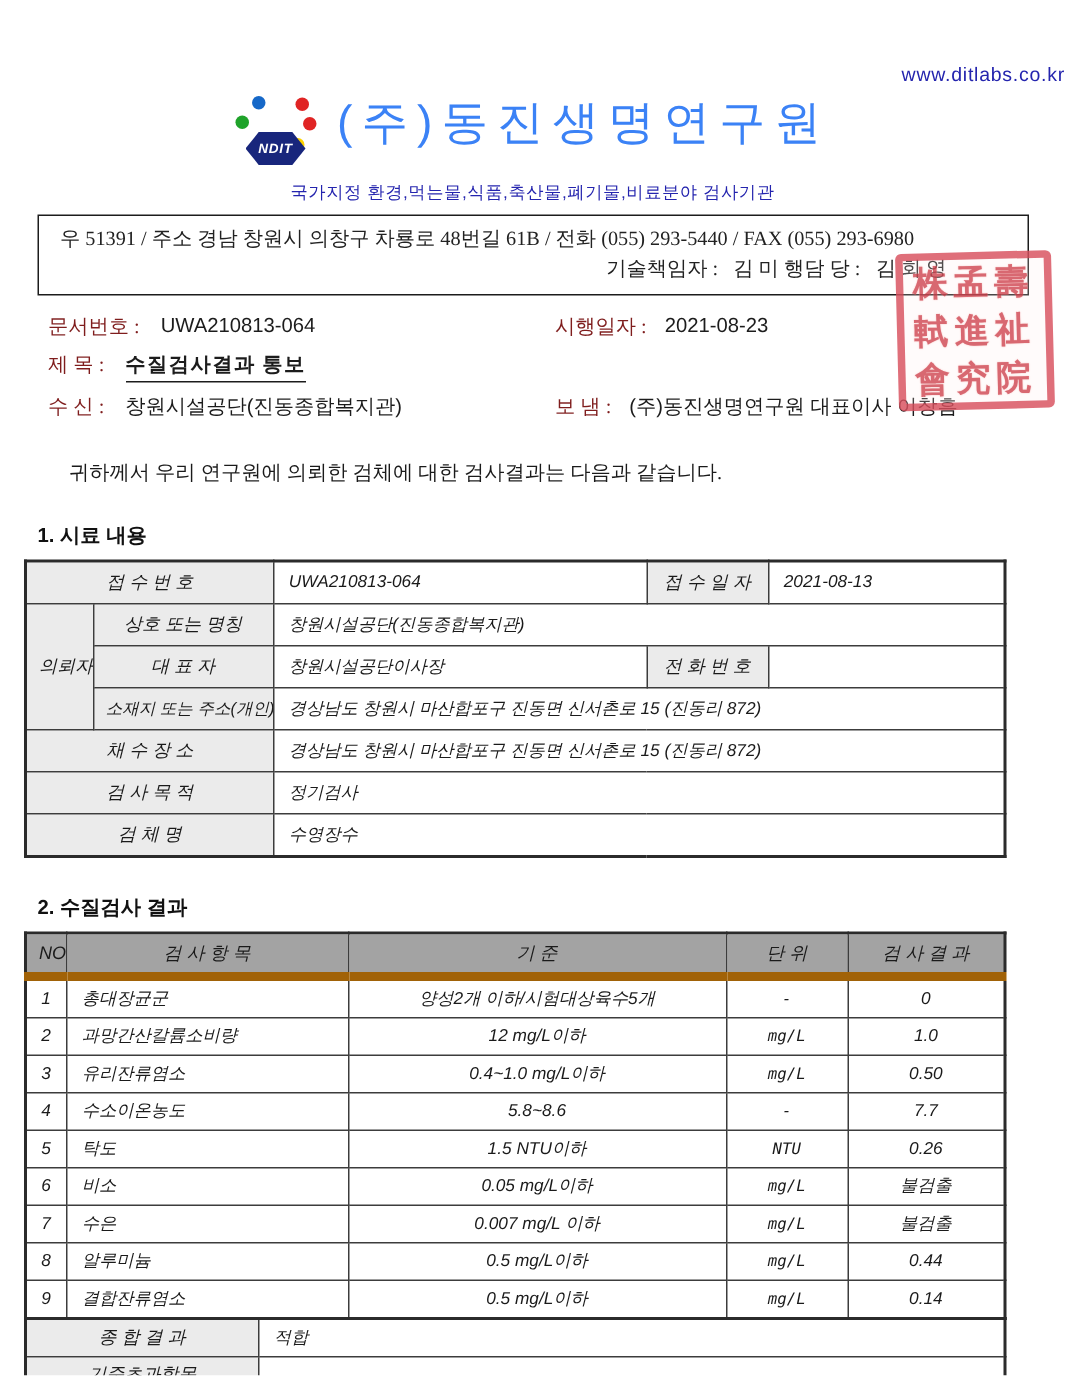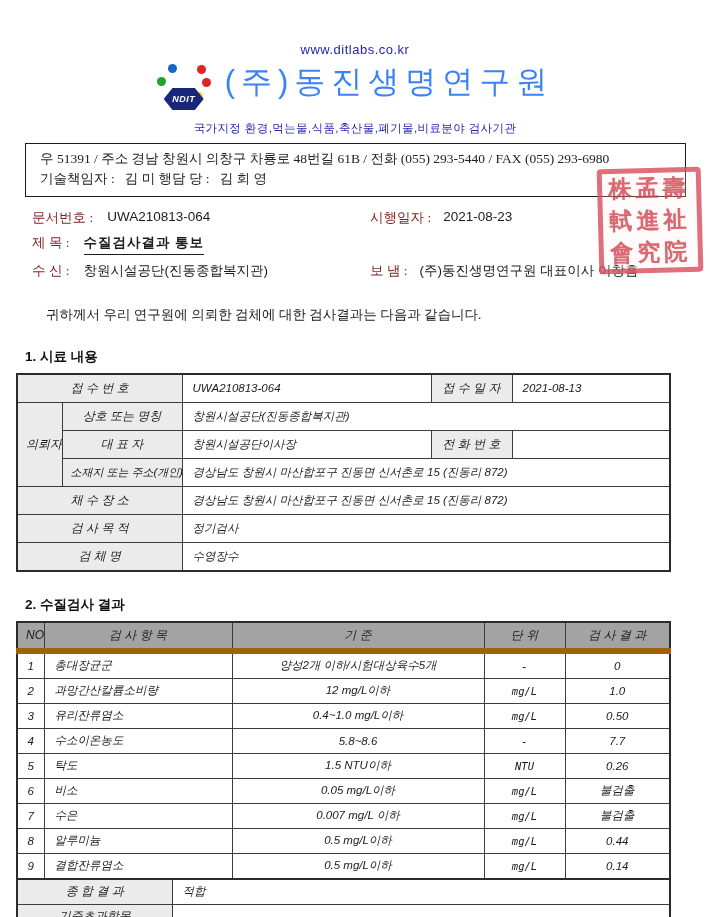--- a/index.html
+++ b/index.html
@@ -1,41 +1,41 @@
 <!DOCTYPE html>
 <html><head>
 <meta charset="utf-8">
 <style>
   html,body{margin:0;padding:0;background:#fff;}
   .page{position:relative;width:710px;height:917px;background:#fff;overflow:hidden;
         font-family:"Liberation Sans","DejaVu Sans",sans-serif;color:#1c1c1c;}
   .serif{font-family:"Liberation Serif","DejaVu Serif",serif;}
 
   
-  .site-url{padding-top:42px;text-align:center;color:#2424ae;font-size:13px;letter-spacing:.5px;}
+  .site-url{padding-top:42px;text-align:right;color:#2424ae;font-size:13px;letter-spacing:.5px;}
   .brand-row{display:flex;justify-content:center;align-items:center;gap:14px;margin-top:4px;}
   .logo{position:relative;width:54px;height:40px;flex:0 0 auto;}
   .logo-core{position:absolute;left:7px;top:26px;width:40px;height:22px;background:#18267c;
              clip-path:polygon(22% 0,78% 0,100% 50%,78% 100%,22% 100%,0 50%);
              display:flex;align-items:center;justify-content:center;}
   .logo-core span{color:#fff;font-size:9px;font-weight:bold;font-style:italic;letter-spacing:.5px;}
   .dot{position:absolute;width:9px;height:9px;border-radius:50%;}
   .dot.green{left:0;top:15px;background:#1fa32a;}
   .dot.blue{left:11px;top:2px;background:#1668c8;}
   .dot.redtop{left:40px;top:3px;background:#e02424;}
   .dot.redright{left:45px;top:16px;background:#e02424;}
   .dot.black{left:13px;top:30px;background:#1b1b1b;}
   .dot.yellow{left:37px;top:30px;background:#fdd200;}
   .company{margin:0;color:#3b82f6;font-size:31px;font-weight:normal;letter-spacing:6px;}
   .tagline{text-align:center;color:#2424ae;font-size:11.5px;margin-top:18px;letter-spacing:.4px;}
 
   
   .contact-box{margin:7px 24px 0 25px;border:1px solid #1c1c1c;padding:5px 12px 6px 14px;
                font-size:13.5px;line-height:1.5;color:#222;}
-  .contact-line2{display:flex;justify-content:flex-start;}
+  .contact-line2{display:flex;justify-content:flex-end;}
   .contact-line2 .right{margin-right:42px;}
 
   
   .doc-info{position:relative;margin:12px 24px 0 32px;font-size:13.5px;}
   .doc-row{display:flex;margin-bottom:7px;align-items:baseline;}
   .doc-left{width:338px;display:flex;gap:14px;}
   .doc-right{display:flex;gap:12px;}
   .doc-label{color:#7f1d1d;}
   .gothic-val{font-family:"Liberation Sans","DejaVu Sans",sans-serif;}
   .subject-val{border-bottom:1.5px solid #1c1c1c;padding-bottom:2px;font-weight:600;letter-spacing:1px;}

